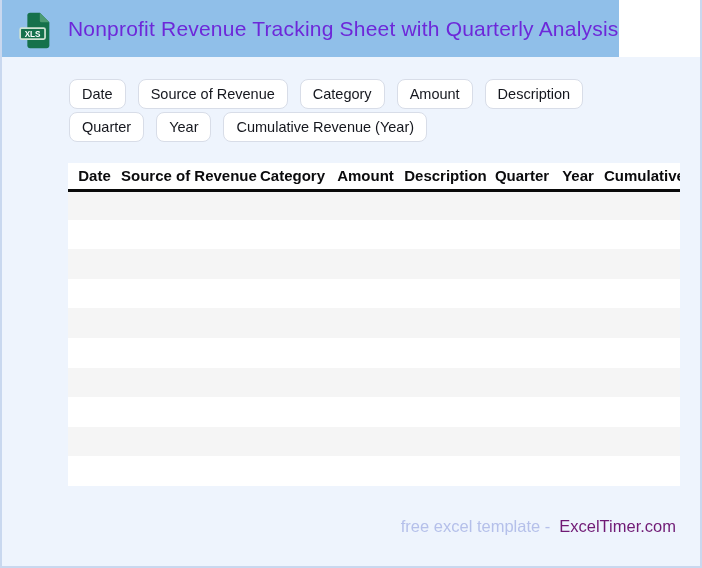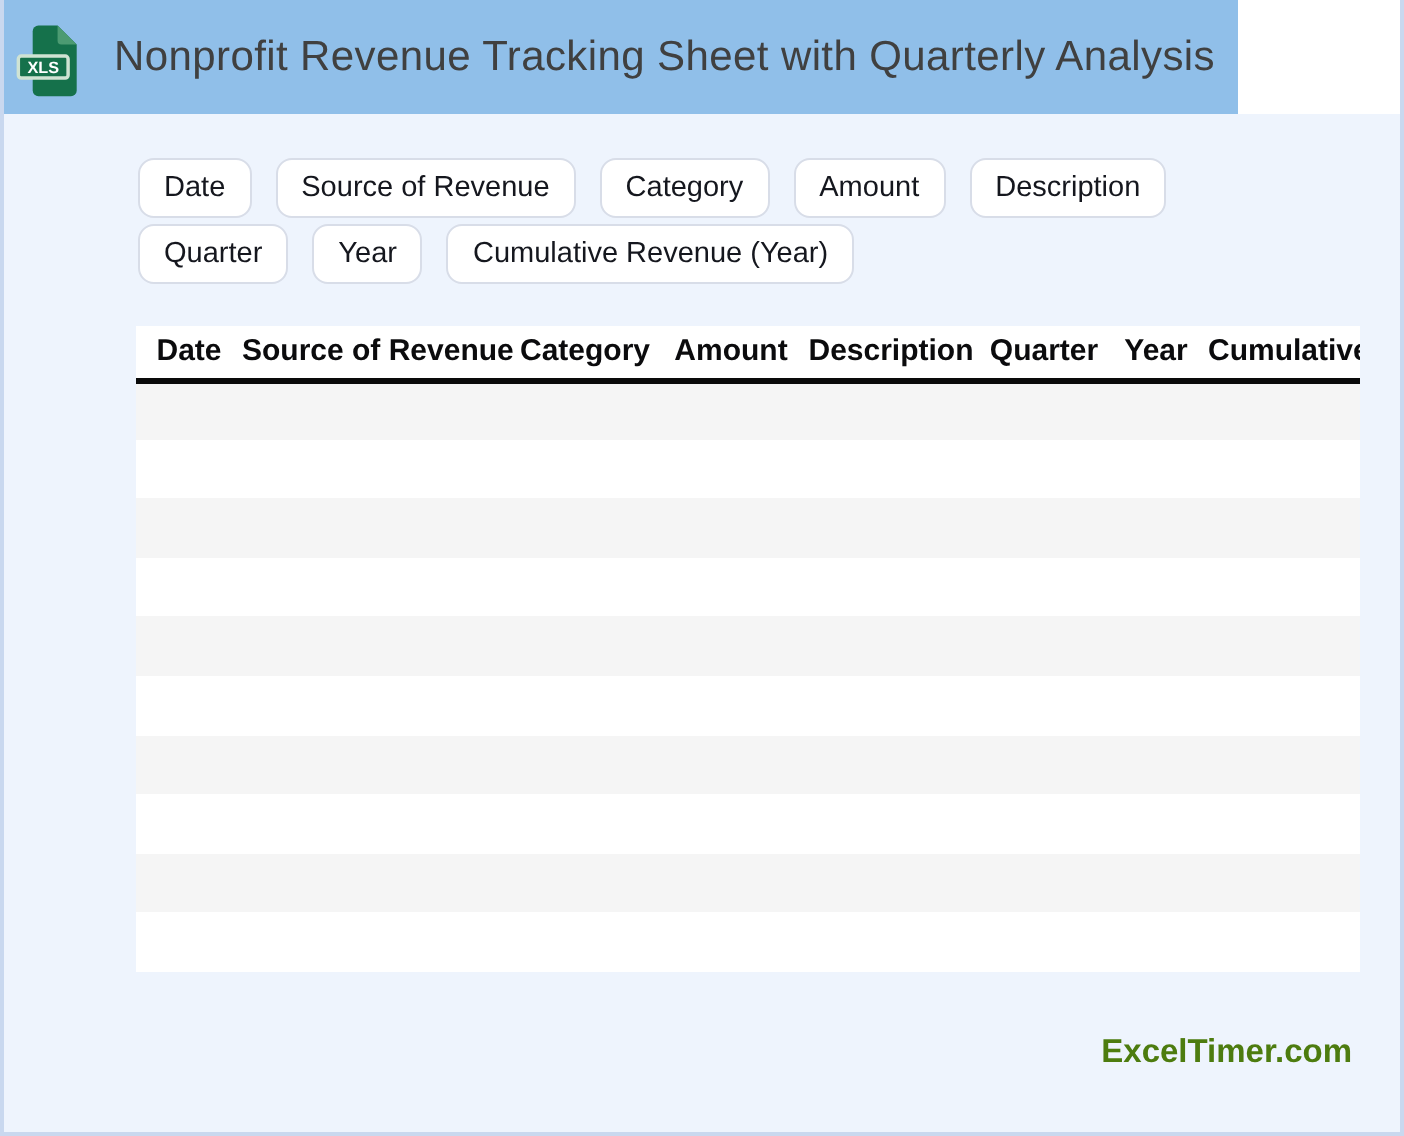--- a/index.html
+++ b/index.html
@@ -12,24 +12,24 @@
     border-right: 2px solid #c9d8ef;
     border-bottom: 2px solid #c9d8ef;
     overflow: hidden;
   }
   .top-strip { height: 57px; background: #ffffff; position: relative; }
   .banner {
     position: absolute; top: 0; left: -2px;
     width: 619px; height: 57px;
     background: #90bfe9;
     display: flex; align-items: center;
-    padding-left: 4px;
+    padding-left: 15px;
   }
   .banner-title {
-    color: #404040; font-size: 21px; font-weight: 400;
+    color: #6d28d9; font-size: 21px; font-weight: 400;
     margin-left: 13px; letter-spacing: 0.2px; white-space: nowrap;
   }
   .file-icon { flex: 0 0 auto; display: block; }
 
   .chips {
     margin: 22px 0 0 67px;
     width: 580px;
     display: flex; flex-wrap: wrap;
     gap: 3px 12px;
   }
@@ -72,21 +72,21 @@
 
   .footer {
     position: absolute;
     right: 24px; bottom: 30px;
     font-size: 16.5px;
     color: #b5c0ea;
     display: flex; align-items: baseline; gap: 9px;
     white-space: nowrap;
   }
   .footer .brand {
-    color: #4d7c0f; font-weight: bold; text-decoration: none; cursor: pointer;
+    color: #701a75; font-weight: normal; text-decoration: none; cursor: pointer;
   }
 </style>
 </head>
 <body>
 
 <div class="top-strip">
   <div class="banner">
     <svg class="file-icon" width="40" height="44" viewBox="0 0 36 46" aria-hidden="true">
       <path d="M13 6 L23 6 L33 16 L33 40 a3 3 0 0 1 -3 3 L13 43 a3 3 0 0 1 -3 -3 L10 9 a3 3 0 0 1 3 -3 Z" fill="#15714b"></path>
       <path d="M23 6 L33 16 L25 16 a2 2 0 0 1 -2 -2 Z" fill="#4c9b72"></path>
@@ -231,14 +231,15 @@
           <td></td>
           <td></td>
           <td></td>
           <td></td>
         </tr>
       </tbody>
   </table>
 </div>
 
 <div class="footer">
+  <span>free excel template -</span>
   <span class="brand">ExcelTimer.com</span>
 </div>
 
 </body></html>

